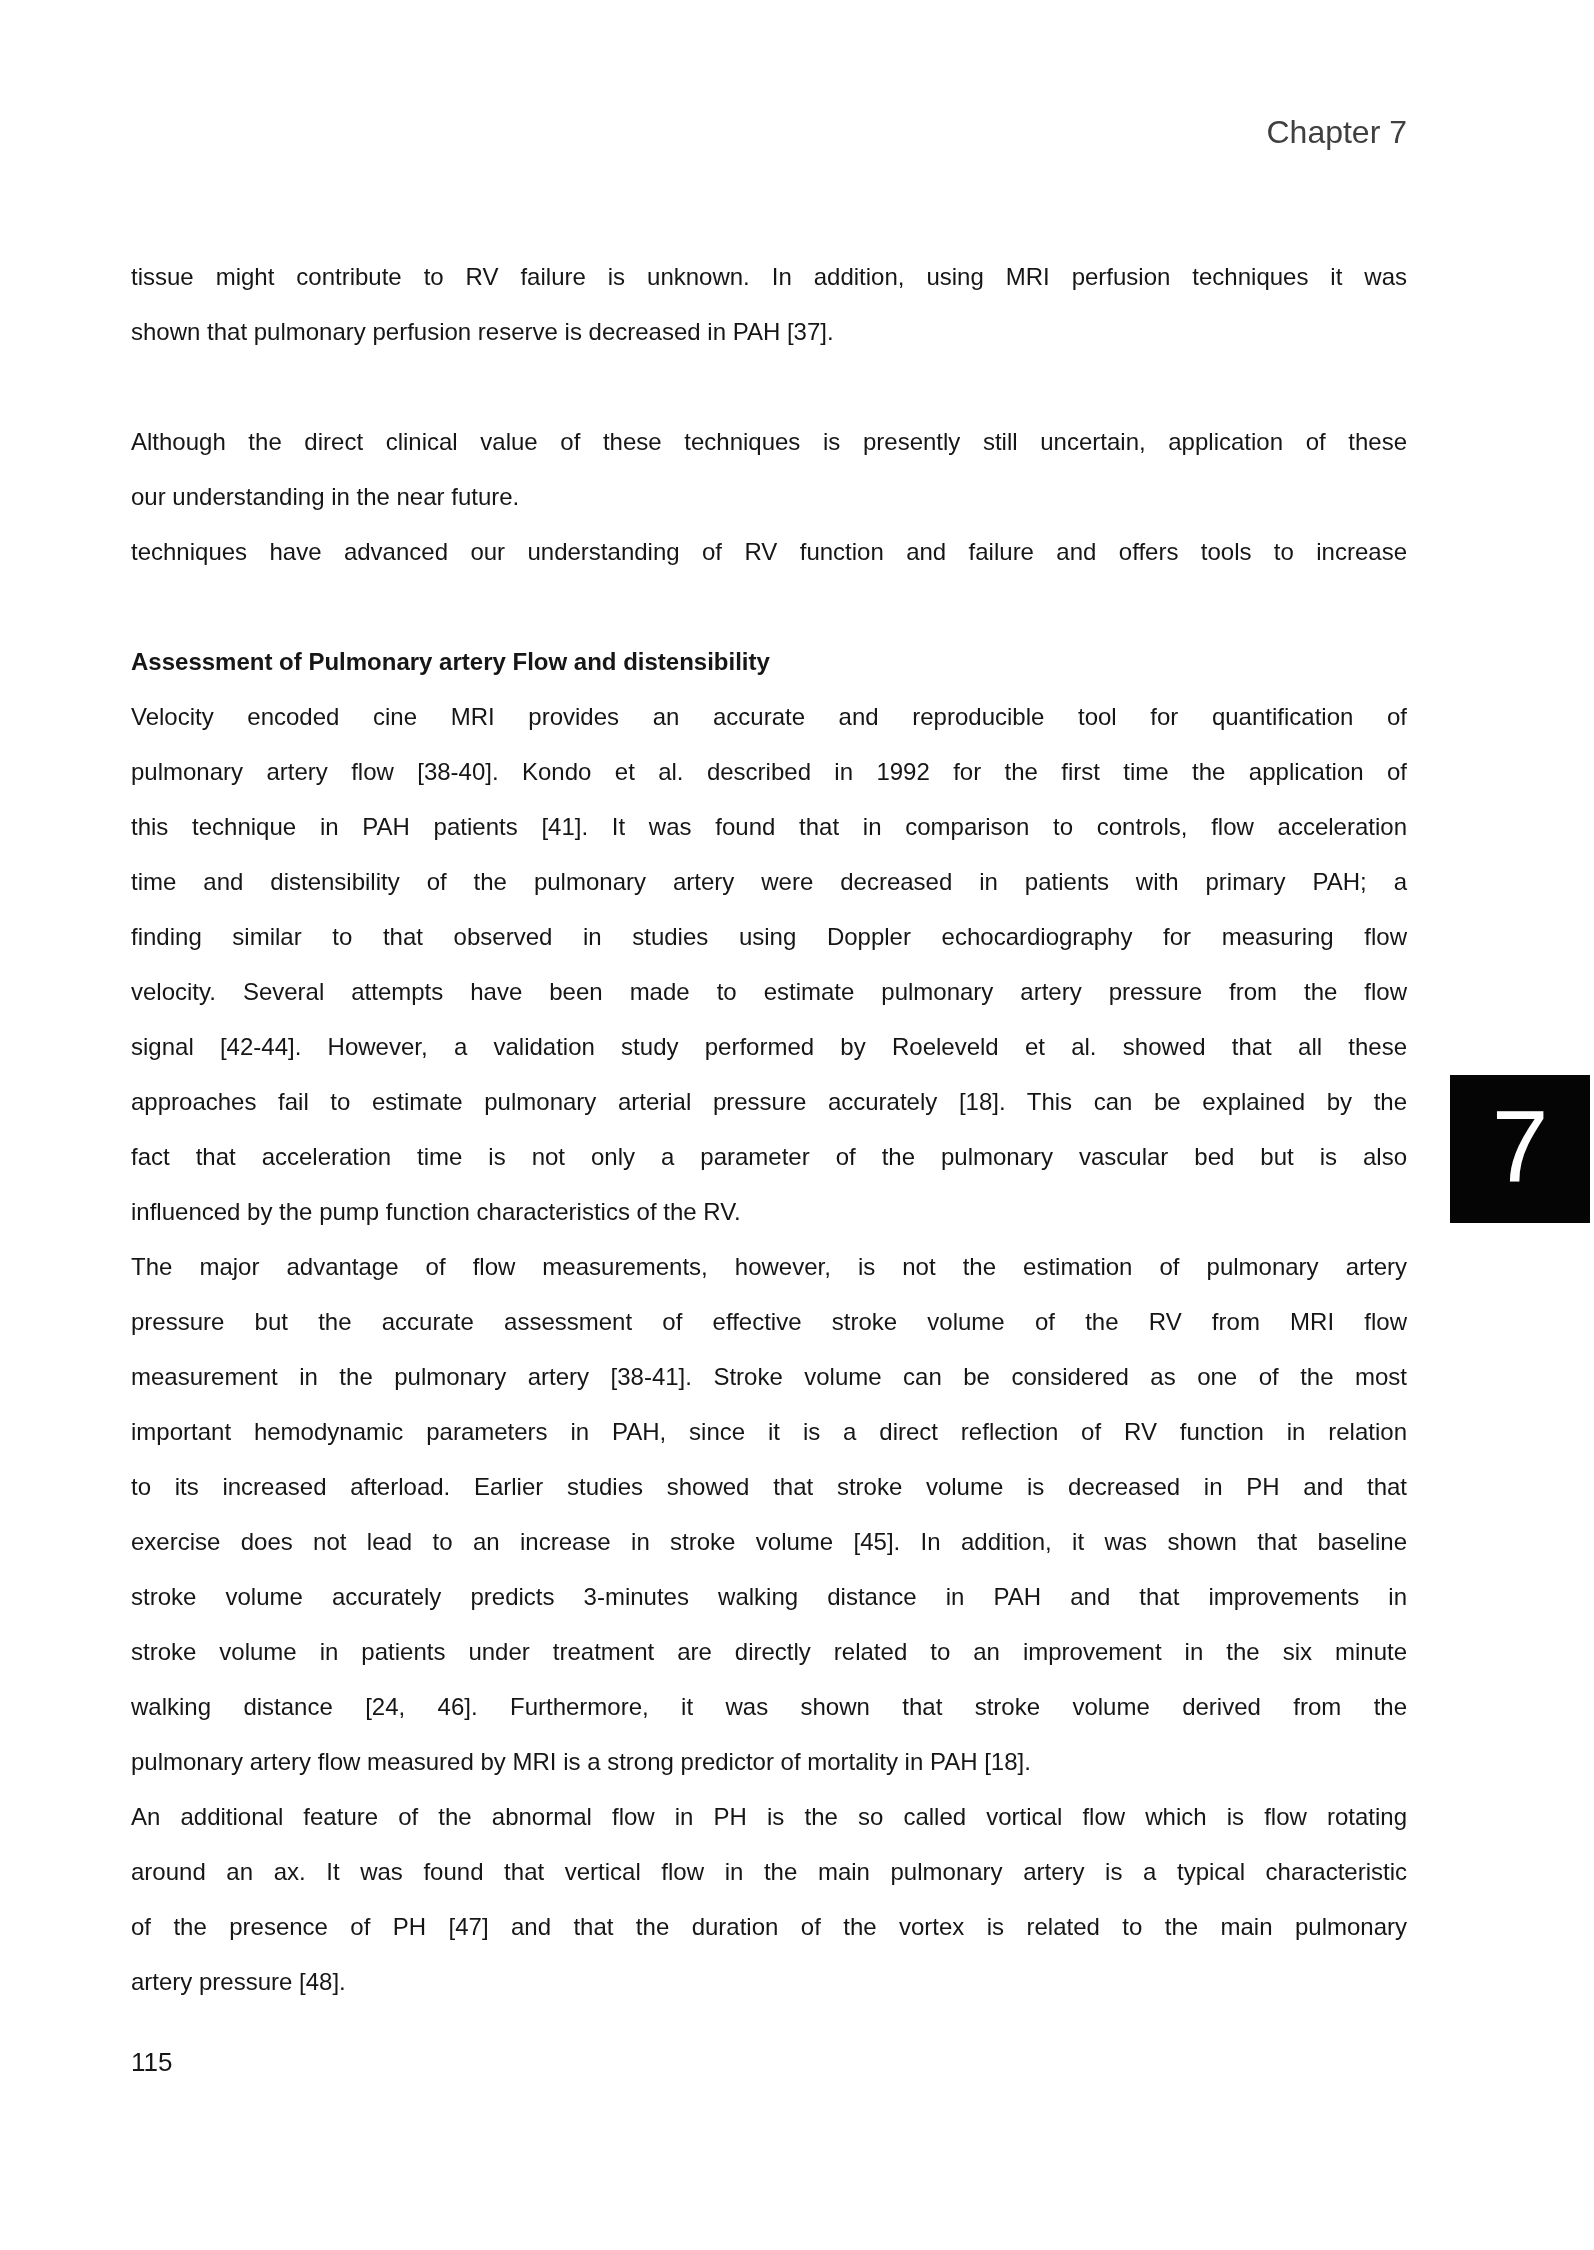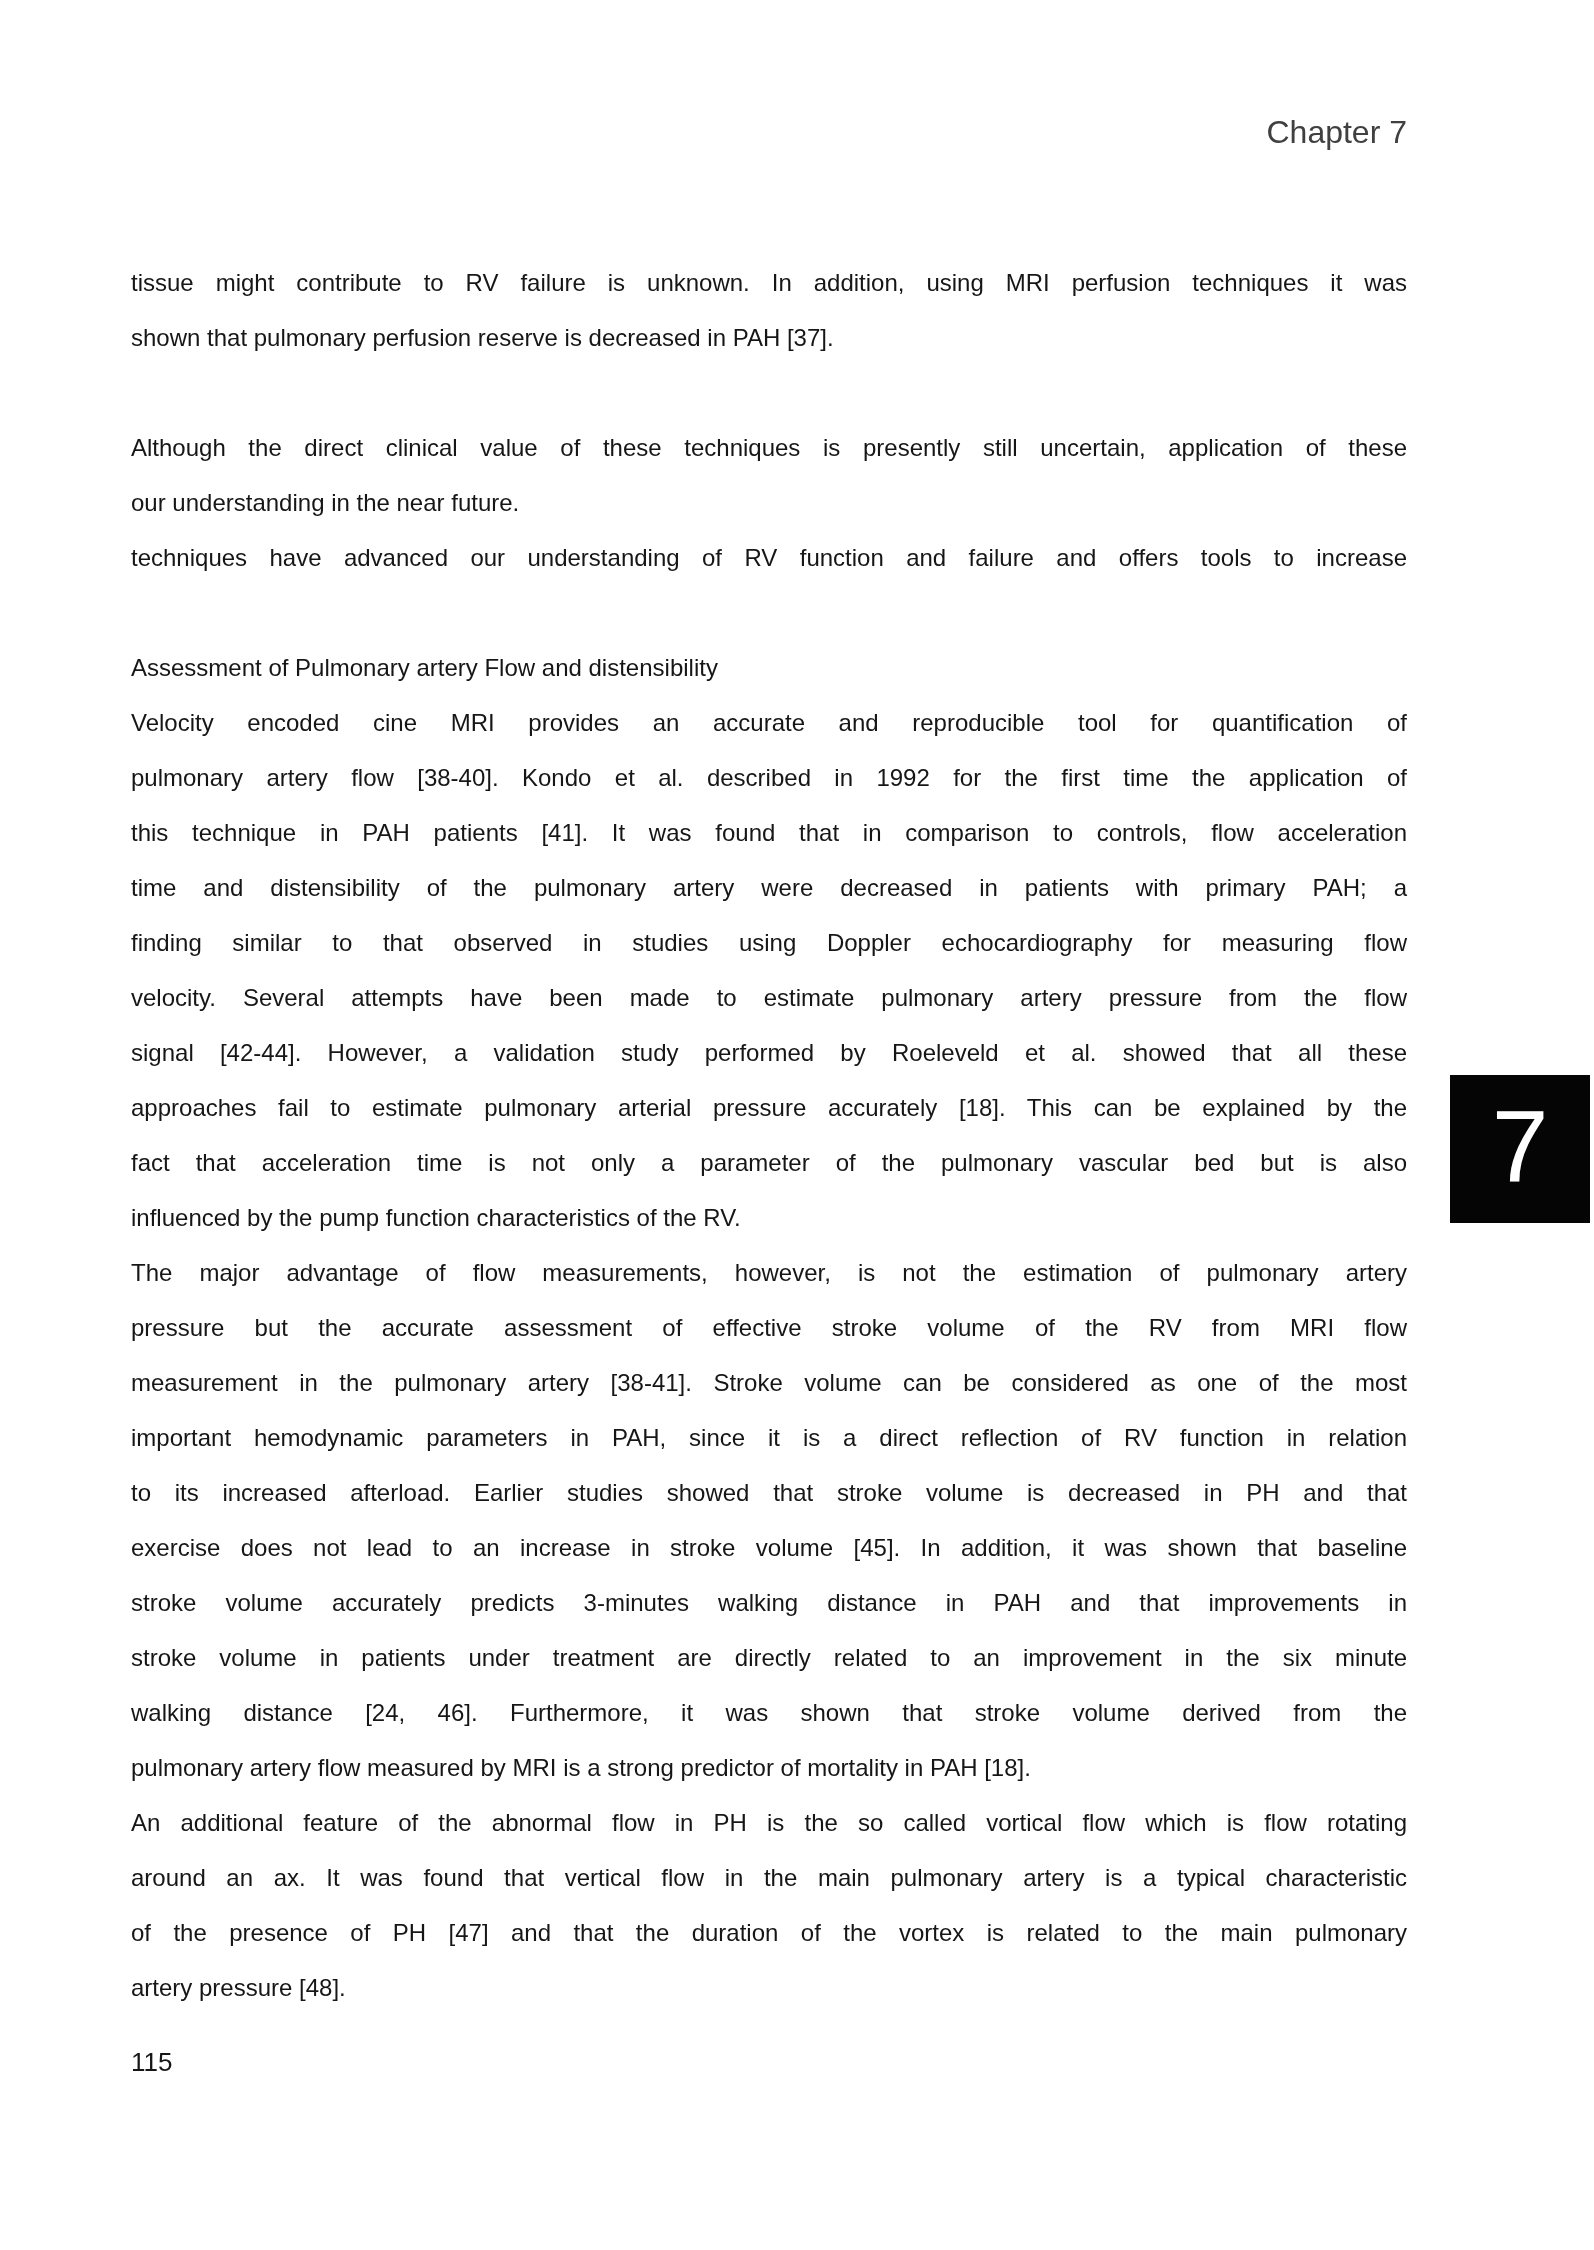--- a/index.html
+++ b/index.html
@@ -14,35 +14,35 @@
   .page-header {
     position: absolute;
     top: 110px; left: 131px; width: 1276px;
     text-align: right;
     font-size: 32px;
     line-height: 44px;
     color: #404040;
   }
   #content {
     position: absolute;
-    left: 131px; top: 255px; width: 1276px;
+    left: 131px; top: 249px; width: 1276px;
   }
   .para { margin: 0; }
   .para.spacer { height: 55px; }
   .line {
     font-size: 24px;
     line-height: 55px;
     color: #161616;
     text-align: justify;
     text-align-last: justify;
     white-space: nowrap;
   }
   .line.last { text-align-last: left; }
   .para.heading .line {
-    font-weight: normal;
+    font-weight: bold;
     text-align-last: left;
   }
   .chapter-tab {
     position: absolute;
     left: 1450px; top: 1075px;
     width: 140px; height: 148px;
     display: flex; align-items: center; justify-content: center;
   }
   .chapter-tab .num {
     font-size: 102px;

